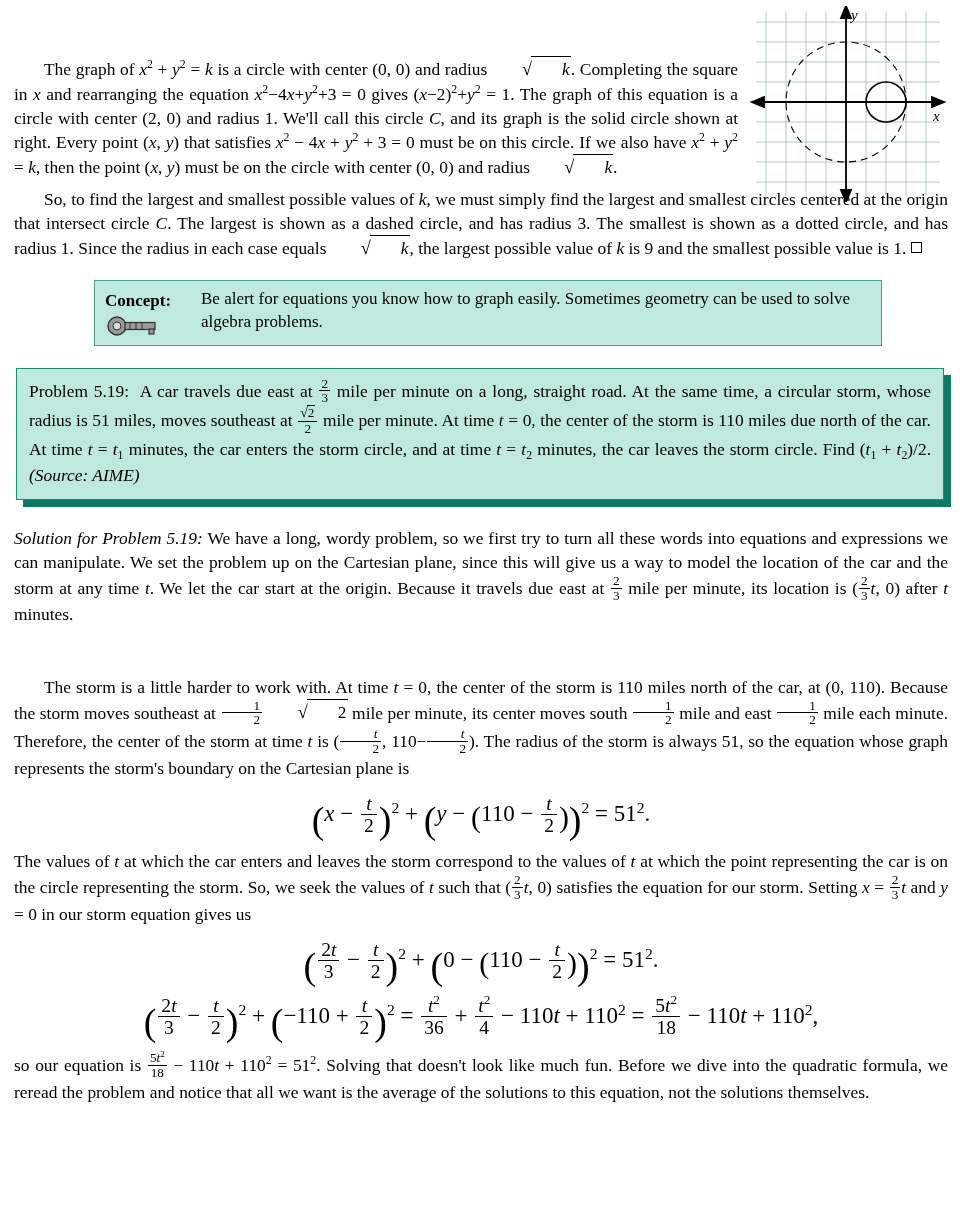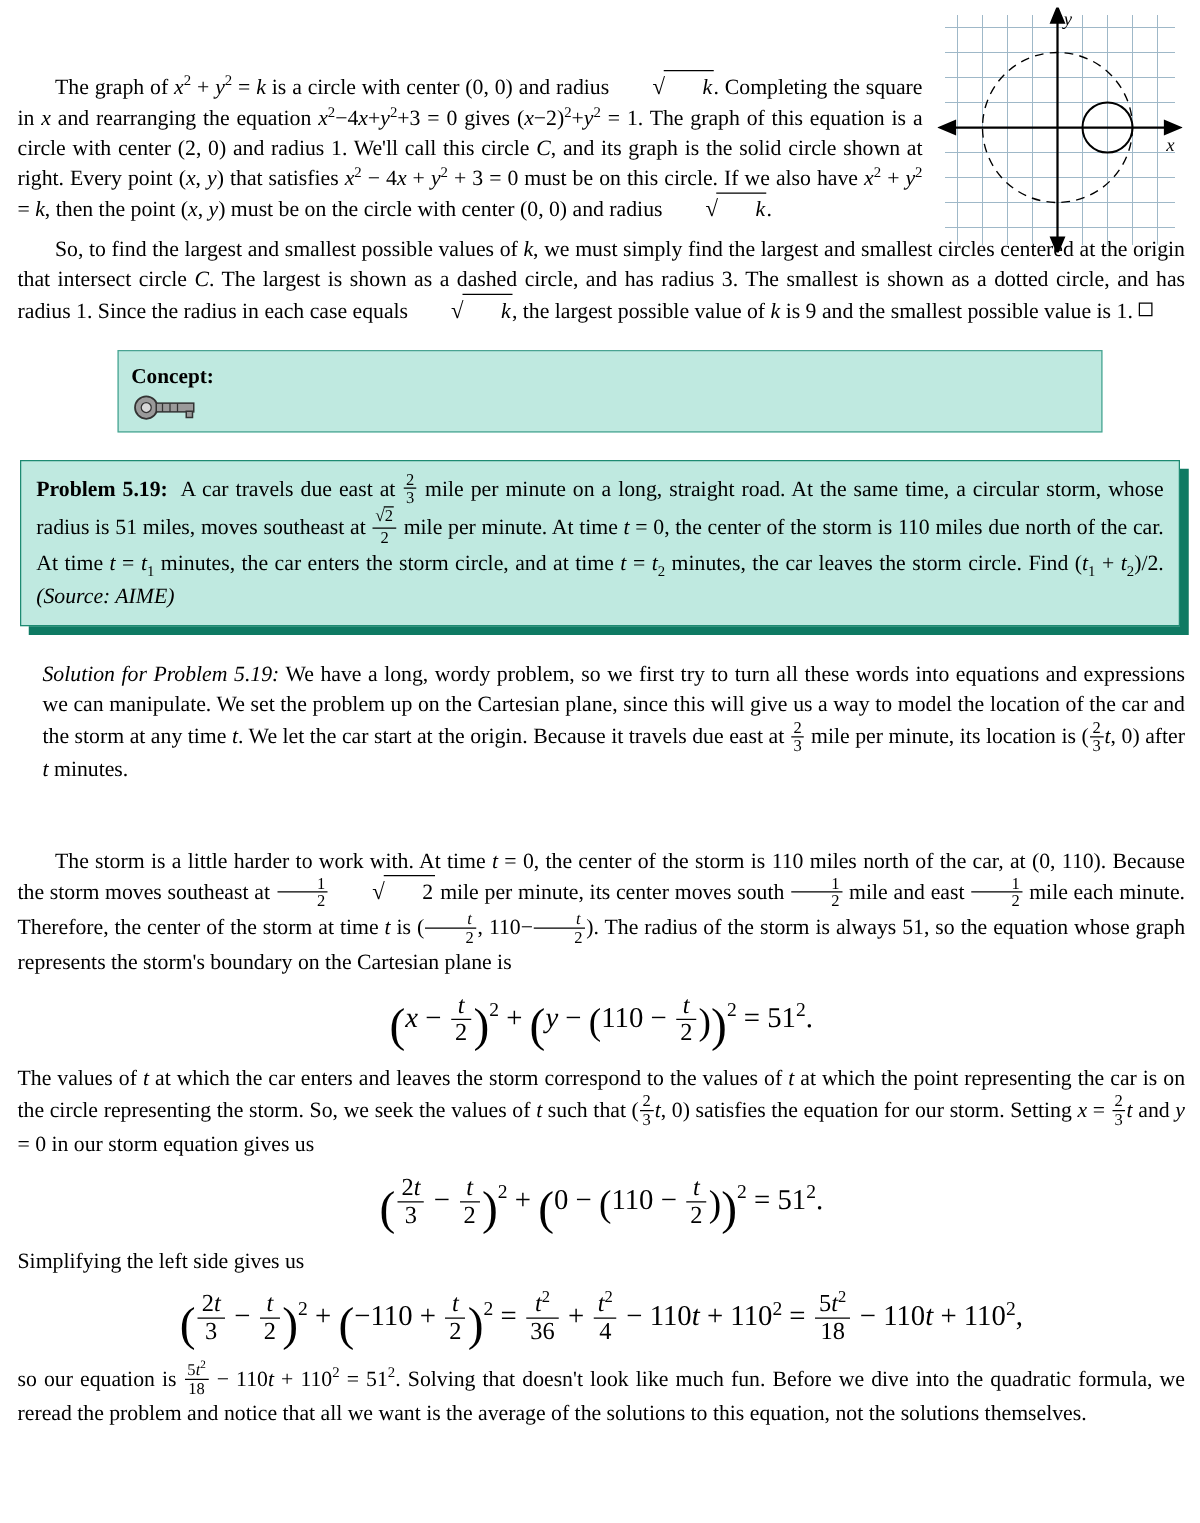--- a/index.html
+++ b/index.html
@@ -142,23 +142,23 @@
     background: #bfe9e0;
     border: 1px solid #1d8a72;
     padding: 8px 12px 10px 12px;
     box-sizing: border-box;
   }
   .problem-box p {
     margin: 0;
     text-align: justify;
     line-height: 1.52;
   }
-  .problem-title { font-weight: bold; }
-
-  .after-problem { margin-top: 26px; margin-left: 20px; }
+  .problem-title { font-weight: normal; }
+
+  .after-problem { margin-top: 26px; }
   em.it { }
   .small-sq {
     display: inline-block;
     width: 9px;
     height: 9px;
     border: 1px solid #000;
     margin-left: 5px;
     vertical-align: 1px;
   }
 </style>
@@ -225,20 +225,21 @@
               <circle cx="12" cy="10" r="9" fill="#9a9a9a" stroke="#333" stroke-width="1.4"></circle>
               <circle cx="12" cy="10" r="4" fill="#d8d8d8" stroke="#333" stroke-width="1"></circle>
               <rect x="20" y="6.5" width="30" height="7" fill="#9a9a9a" stroke="#333" stroke-width="1.2"></rect>
               <rect x="44" y="13" width="5" height="5" fill="#9a9a9a" stroke="#333" stroke-width="1.2"></rect>
               <line x1="25" y1="6.5" x2="25" y2="13.5" stroke="#333" stroke-width="1"></line>
               <line x1="31" y1="6.5" x2="31" y2="13.5" stroke="#333" stroke-width="1"></line>
               <line x1="37" y1="6.5" x2="37" y2="13.5" stroke="#333" stroke-width="1"></line>
             </svg>
           </div>
         </div>
+        <div class="concept-text">Be alert for equations you know how to graph easily. Sometimes geometry can be used to solve algebra problems.</div>
       </div>
     </div>
 
     <div class="problem-outer">
       <div class="problem-shadow"></div>
       <div class="problem-box">
         <p><span class="problem-title">Problem 5.19:</span>&nbsp; <span>A car travels due east at </span><span class="frac"><span class="num">2</span><span class="den">3</span></span><span> mile per minute on a long, straight road. At the same time, a circular storm, whose radius is 51 miles, moves southeast at </span><span class="frac"><span class="num"><span class="sqrt"><span class="rad">√</span><span class="bar">2</span></span></span><span class="den">2</span></span><span> mile per minute. At time </span><span class="mi">t</span> = 0<span>, the center of the storm is 110 miles due north of the car. At time </span><span class="mi">t</span> = <span class="mi">t</span><sub class="sb">1</sub><span> minutes, the car enters the storm circle, and at time </span><span class="mi">t</span> = <span class="mi">t</span><sub class="sb">2</sub><span> minutes, the car leaves the storm circle. Find </span>(<span class="mi">t</span><sub class="sb">1</sub> + <span class="mi">t</span><sub class="sb">2</sub>)/2<span>.</span> <em class="it">(Source: AIME)</em></p>
       </div>
     </div>
 
@@ -249,21 +250,20 @@
     <div class="display">
       <span class="paren-big">(</span><span class="mi">x</span> − <span class="bigfrac"><span class="num"><span class="mi">t</span></span><span class="den">2</span></span><span class="paren-big">)</span><sup class="exp">2</sup> + <span class="paren-big">(</span><span class="mi">y</span> − <span class="paren-mid">(</span>110 − <span class="bigfrac"><span class="num"><span class="mi">t</span></span><span class="den">2</span></span><span class="paren-mid">)</span><span class="paren-big">)</span><sup class="exp">2</sup> = 51<sup class="exp">2</sup>.
     </div>
 
     <p><span>The values of </span><span class="mi">t</span><span> at which the car enters and leaves the storm correspond to the values of </span><span class="mi">t</span><span> at which the point representing the car is on the circle representing the storm. So, we seek the values of </span><span class="mi">t</span><span> such that </span>(<span class="frac"><span class="num">2</span><span class="den">3</span></span><span class="mi">t</span>, 0)<span> satisfies the equation for our storm. Setting </span><span class="mi">x</span> = <span class="frac"><span class="num">2</span><span class="den">3</span></span><span class="mi">t</span><span> and </span><span class="mi">y</span> = 0<span> in our storm equation gives us</span></p>
 
     <div class="display">
       <span class="paren-big">(</span><span class="bigfrac"><span class="num">2<span class="mi">t</span></span><span class="den">3</span></span> − <span class="bigfrac"><span class="num"><span class="mi">t</span></span><span class="den">2</span></span><span class="paren-big">)</span><sup class="exp">2</sup> + <span class="paren-big">(</span>0 − <span class="paren-mid">(</span>110 − <span class="bigfrac"><span class="num"><span class="mi">t</span></span><span class="den">2</span></span><span class="paren-mid">)</span><span class="paren-big">)</span><sup class="exp">2</sup> = 51<sup class="exp">2</sup>.
     </div>
 
-    <p>Simplifying the left side gives us</p>
 
     <div class="display">
       <span class="paren-big">(</span><span class="bigfrac"><span class="num">2<span class="mi">t</span></span><span class="den">3</span></span> − <span class="bigfrac"><span class="num"><span class="mi">t</span></span><span class="den">2</span></span><span class="paren-big">)</span><sup class="exp">2</sup> + <span class="paren-big">(</span>−110 + <span class="bigfrac"><span class="num"><span class="mi">t</span></span><span class="den">2</span></span><span class="paren-big">)</span><sup class="exp">2</sup> = <span class="bigfrac"><span class="num"><span class="mi">t</span><sup class="exp">2</sup></span><span class="den">36</span></span> + <span class="bigfrac"><span class="num"><span class="mi">t</span><sup class="exp">2</sup></span><span class="den">4</span></span> − 110<span class="mi">t</span> + 110<sup class="exp">2</sup> = <span class="bigfrac"><span class="num">5<span class="mi">t</span><sup class="exp">2</sup></span><span class="den">18</span></span> − 110<span class="mi">t</span> + 110<sup class="exp">2</sup>,
     </div>
 
     <p><span>so our equation is </span><span class="frac"><span class="num">5<span class="mi">t</span><sup class="exp">2</sup></span><span class="den">18</span></span> − 110<span class="mi">t</span> + 110<sup class="exp">2</sup> = 51<sup class="exp">2</sup><span>. Solving that doesn't look like much fun. Before we dive into the quadratic formula, we reread the problem and notice that all we want is the average of the solutions to this equation, not the solutions themselves.</span></p>
 
   </div>
 </div>
 

